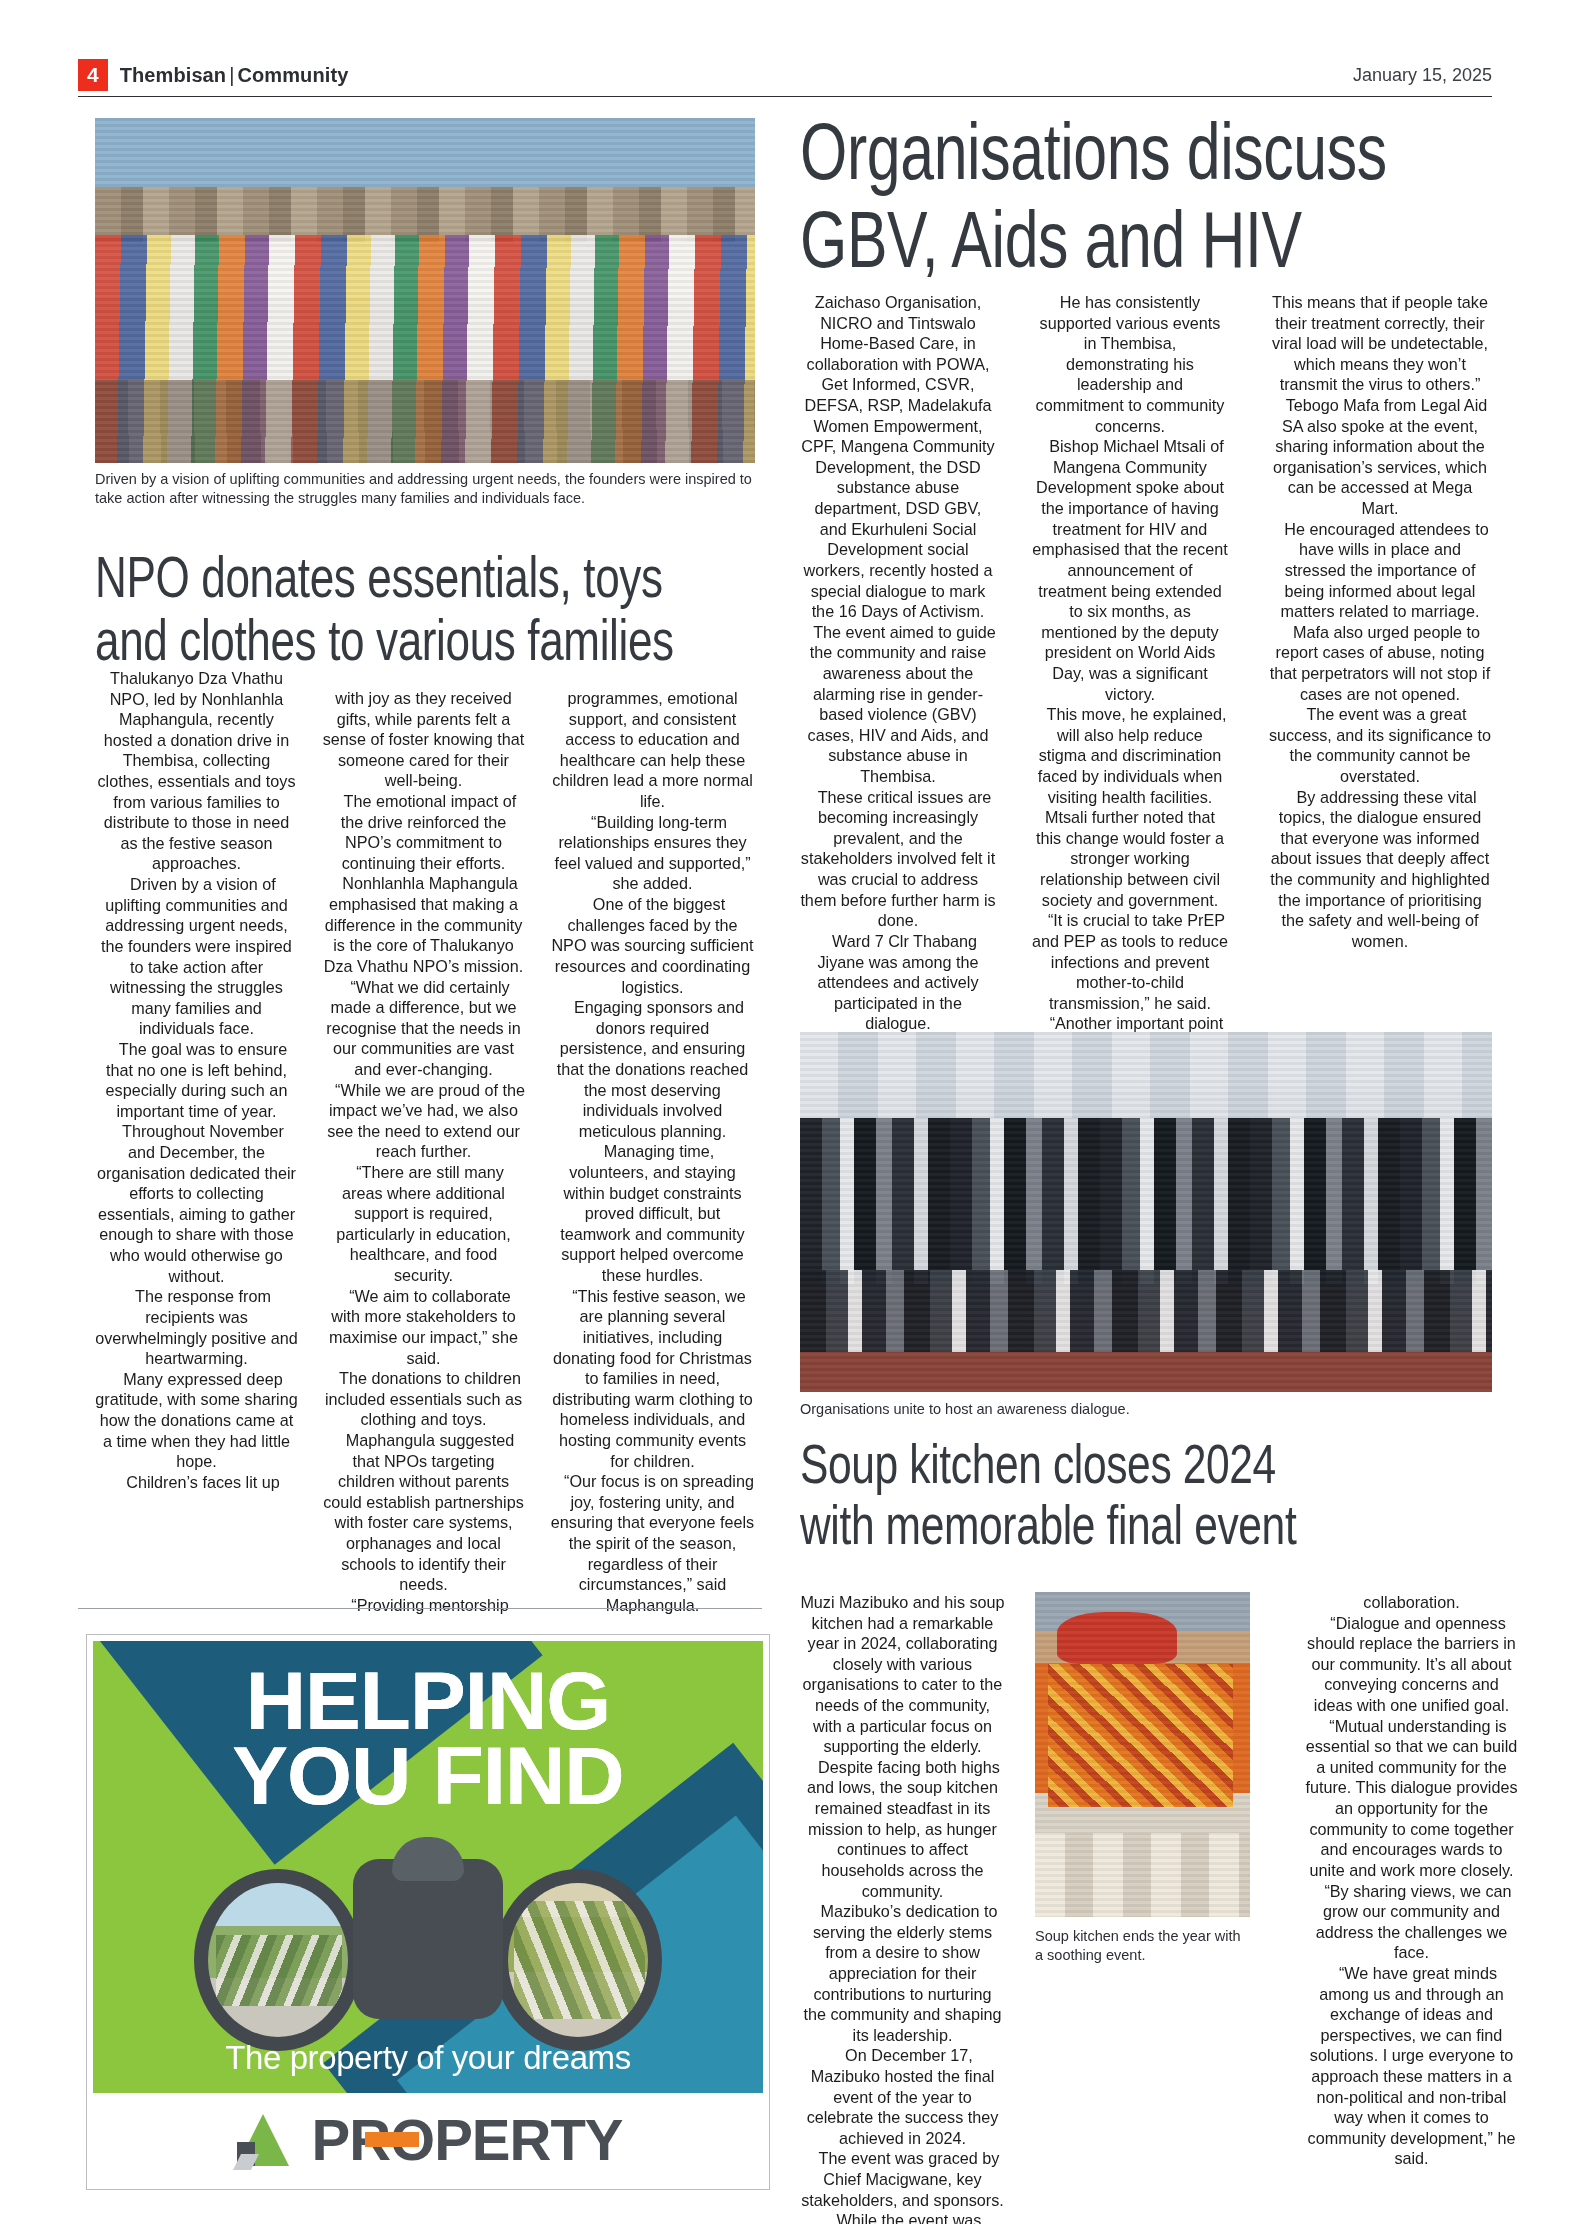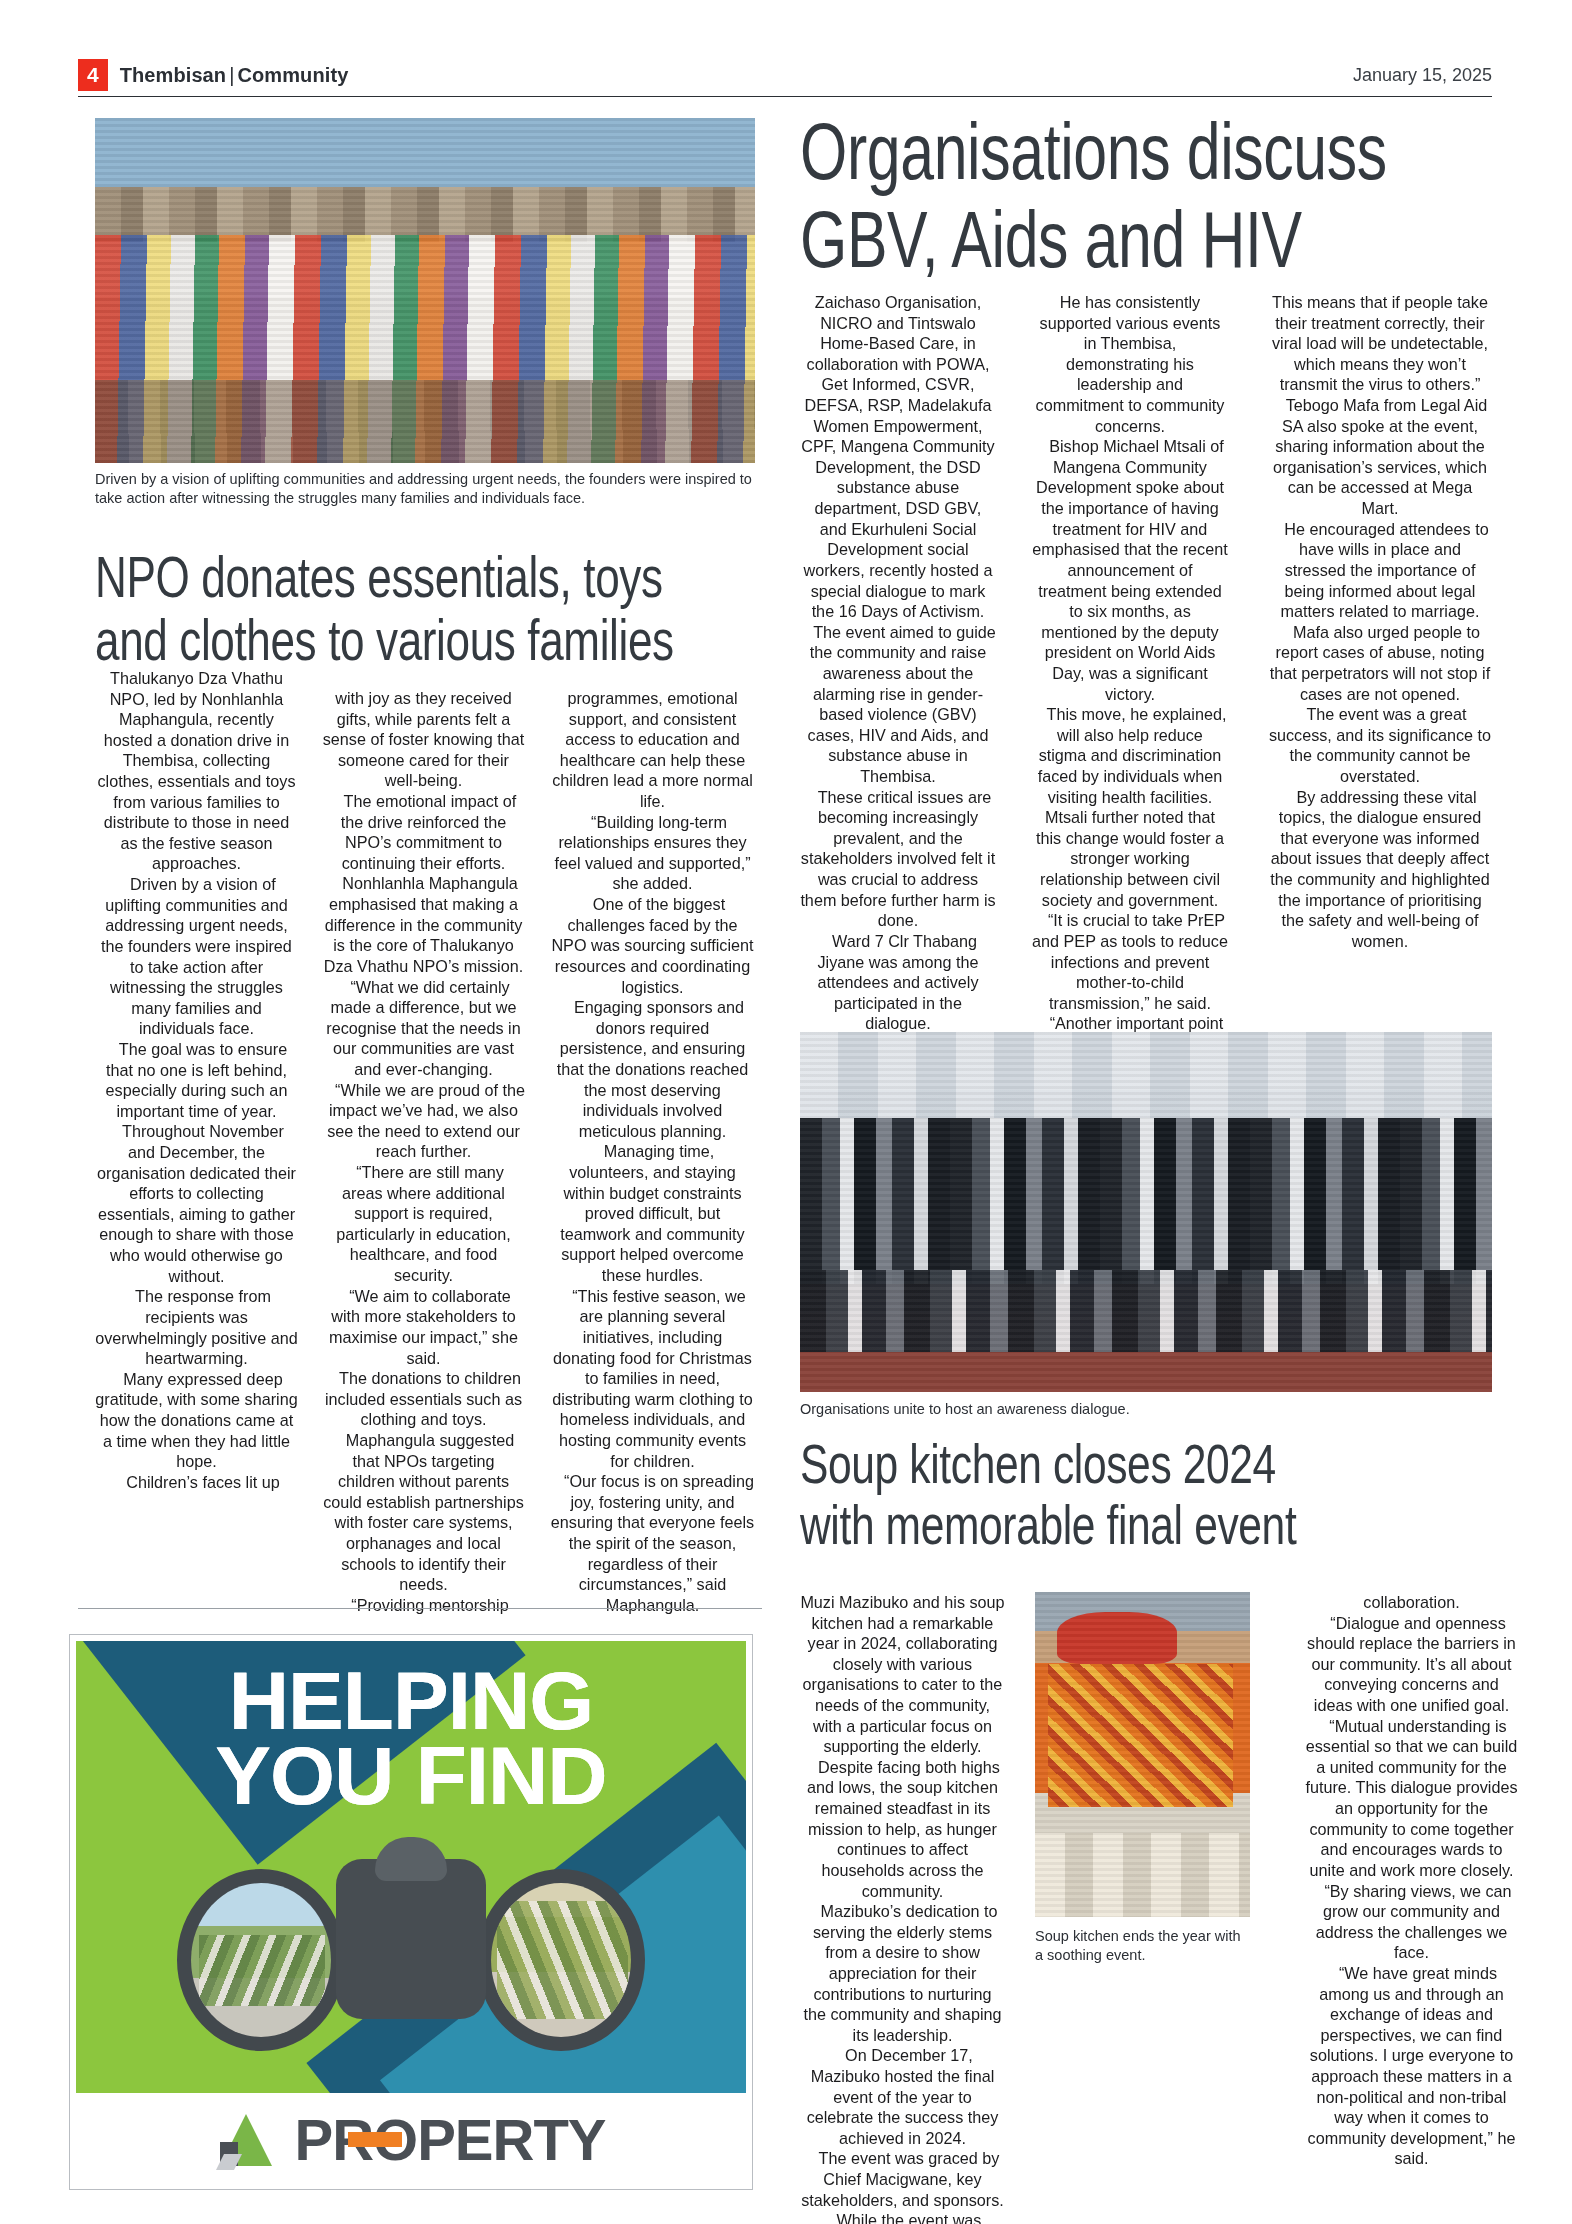--- a/index.html
+++ b/index.html
@@ -64,21 +64,21 @@
     color: #1c1c1e;
     text-align: center;
   }
   .col p { text-indent: 13px; }
   .col p.first { text-indent: 0; }
 
   .hr-thin { position: absolute; border-bottom: 1px solid #9aa0a6; }
 
   
   .ad-frame {
-    position: absolute; left: 69px; top: 1634px; width: 684px; height: 556px;
+    position: absolute; left: 86px; top: 1634px; width: 684px; height: 556px;
     border: 1px solid #b9bdc2; background: #fff; padding: 6px;
   }
   .ad-art {
     position: relative; width: 100%; height: 452px; overflow: hidden;
     background: #8cc63e;
   }
   .ad-band-blue-tl {
     position: absolute; left: -40px; top: -60px; width: 340px; height: 360px;
     background: #1d5c7a; transform: rotate(-38deg); transform-origin: top left;
   }
@@ -309,20 +309,21 @@
       <div class="binoculars">
         <div class="bridge"></div>
         <div class="lens left">
           <div class="lens-img a"></div>
         </div>
         <div class="lens right">
           <div class="lens-img b"></div>
         </div>
       </div>
 
+      <div class="ad-sub">The property of your dreams</div>
     </div>
 
     <div class="ad-logo">
       <div class="ad-logo-mark">
         <svg viewBox="0 0 72 62" width="72" height="62" aria-hidden="true">
           <polygon points="4,58 30,6 56,58" fill="#7ab648"></polygon>
           <polygon points="4,58 22,58 22,34 4,34" fill="#4a4f55"></polygon>
           <polygon points="0,62 18,62 26,46 8,46" fill="#c9ccd0"></polygon>
         </svg>
       </div>

